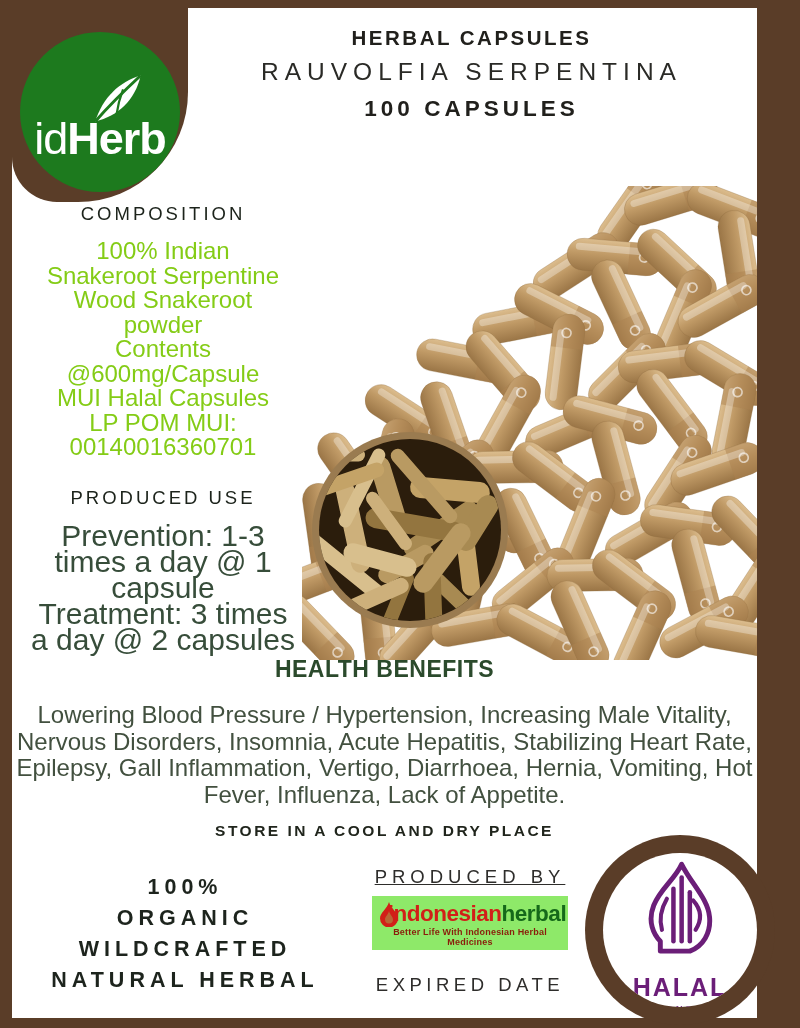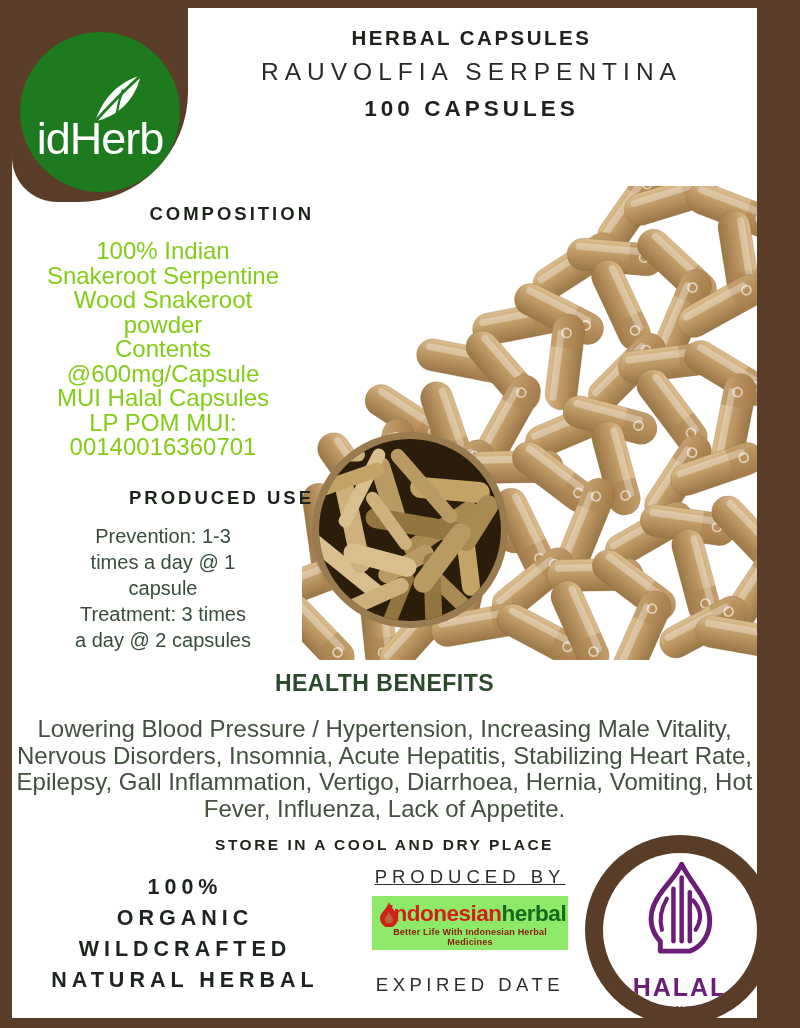--- a/index.html
+++ b/index.html
@@ -11,40 +11,40 @@
   }
   .panel{position:absolute;left:12px;top:8px;width:745px;height:1010px;background:#ffffff;z-index:1;}
   
   .logo-block{position:absolute;left:12px;top:8px;width:176px;height:194px;background:#5a3d28;
     border-radius:0 0 110px 45px;z-index:4;}
   .logo-circle{position:absolute;left:8px;top:24px;width:160px;height:160px;border-radius:50%;
     background:#1d7a1e;overflow:hidden;}
   .logo-text{position:absolute;left:0;top:84px;width:100%;text-align:center;color:#fff;
     font-size:45px;letter-spacing:-1px;line-height:1;}
   .logo-text .lt-id{font-weight:400;}
-  .logo-text .lt-herb{font-weight:400;}
+  .logo-text .lt-herb{font-weight:700;}
   .logo-leaf{position:absolute;left:70px;top:44px;transform:rotate(-6deg);}
   
   .header{position:absolute;left:186px;top:0;width:571px;text-align:center;z-index:3;color:#21201c;}
   .kicker{margin-top:26px;font-size:20.5px;font-weight:700;letter-spacing:2.5px;}
   .title{margin:4px 0 0 0;font-size:40px;font-weight:700;letter-spacing:3px;line-height:1.1;}
   .subtitle{margin-top:8px;font-size:24.5px;font-weight:400;letter-spacing:6px;color:#2a2a26;}
   .count{margin-top:10px;font-size:22.5px;font-weight:700;letter-spacing:4px;}
   
   .col-left{position:absolute;left:12px;top:0;width:302px;text-align:center;z-index:3;}
-  .sec-heading{font-size:18.5px;font-weight:700;letter-spacing:3px;color:#1c231b;margin:0;text-align:right;}
+  .sec-heading{font-size:18.5px;font-weight:400;letter-spacing:3px;color:#1c231b;margin:8px;}
   .comp-heading{margin-top:203px;}
   .comp-body{margin:14px 0 0 0;font-size:24px;line-height:24.5px;color:#84cc16;white-space:pre-line;}
   .use-heading{margin-top:27px;}
-  .use-body{margin:14px 0 15px 0;font-size:20px;line-height:26px;color:#374d3a;white-space:pre-line;}
+  .use-body{margin:14px 0 15px 0;font-size:30px;line-height:26px;color:#374d3a;white-space:pre-line;}
   
   .photo{position:absolute;left:302px;top:186px;z-index:2;}
   
   .benefits{position:absolute;left:12px;top:652px;width:745px;text-align:center;z-index:3;}
-  .ben-heading{margin:18px;font-size:23px;font-weight:700;letter-spacing:0.5px;color:#2b4a2c;}
+  .ben-heading{margin:4px;font-size:23px;font-weight:700;letter-spacing:0.5px;color:#2b4a2c;}
   .ben-body{margin:19px auto 0 auto;width:736px;font-size:24px;line-height:26.5px;color:#42503f;}
   .storage{margin-top:14px;font-size:15.5px;font-weight:700;letter-spacing:2.5px;color:#20251c;}
   
   .claims{position:absolute;left:30px;top:872px;width:310px;text-align:center;z-index:3;
     font-size:21.5px;font-weight:700;letter-spacing:5px;line-height:31px;color:#1d241d;white-space:pre-line;}
   .produced{position:absolute;left:360px;top:866px;width:220px;text-align:center;z-index:3;color:#2e2d2b;}
   .produced-label{font-size:18.5px;letter-spacing:5px;text-decoration:underline;}
   .producer-logo{position:relative;margin:8px auto 0 auto;width:196px;height:54px;background:#8ee969;overflow:hidden;}
   .pl-flame{position:absolute;left:7px;top:5px;z-index:2;}
   .pl-main{position:relative;margin-top:4px;padding-left:14px;font-size:22.5px;font-weight:700;

